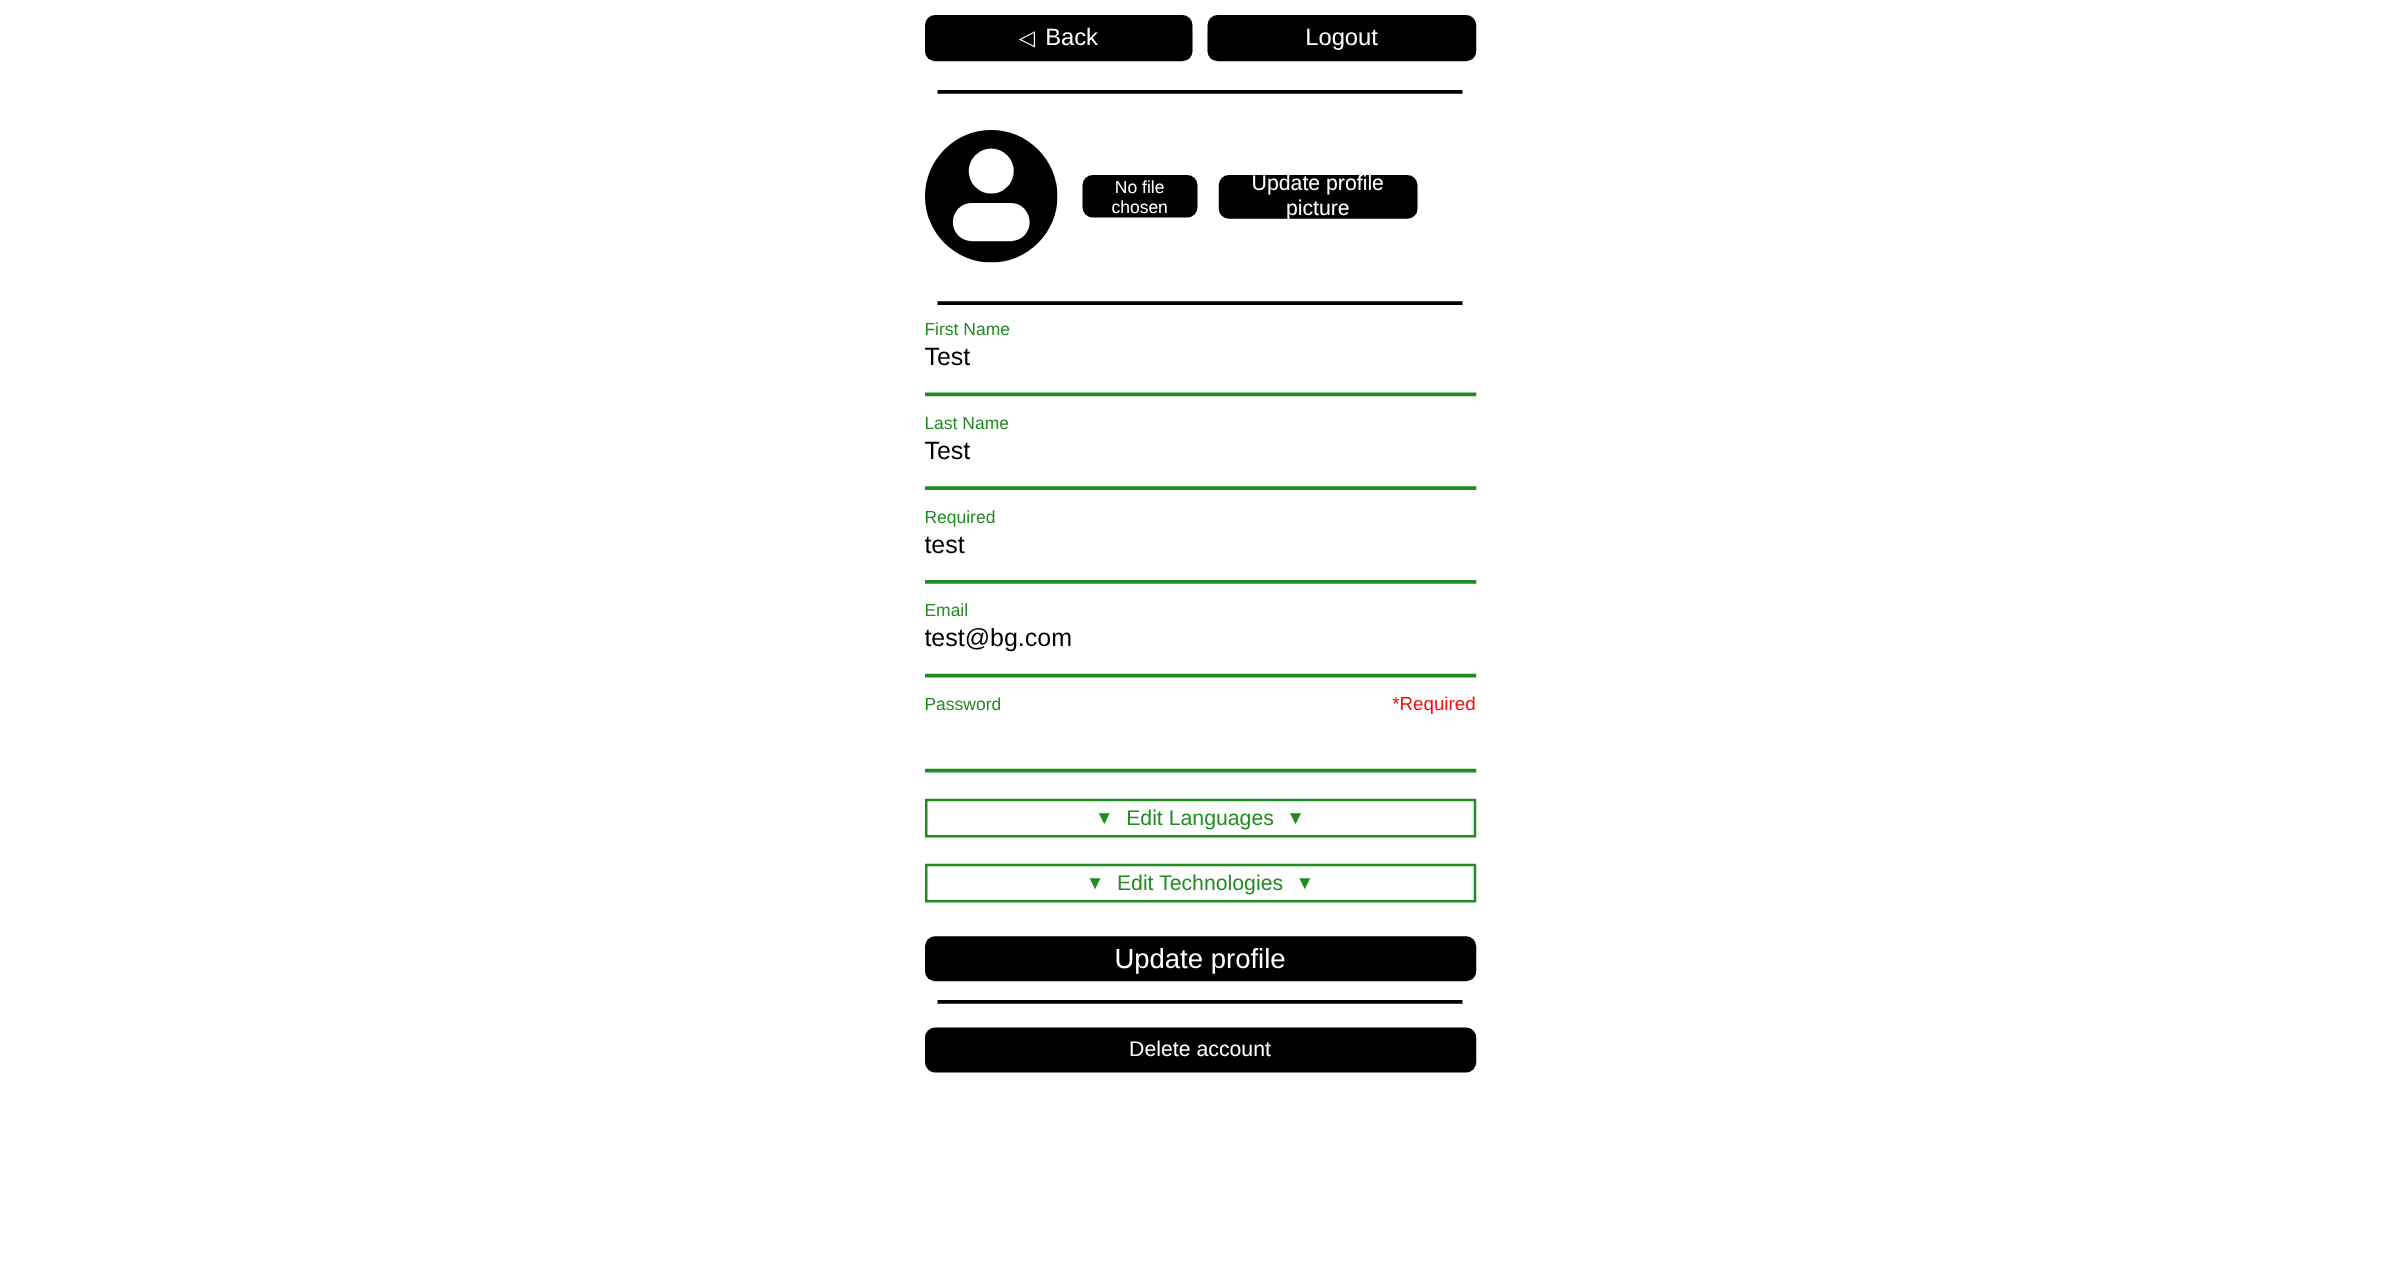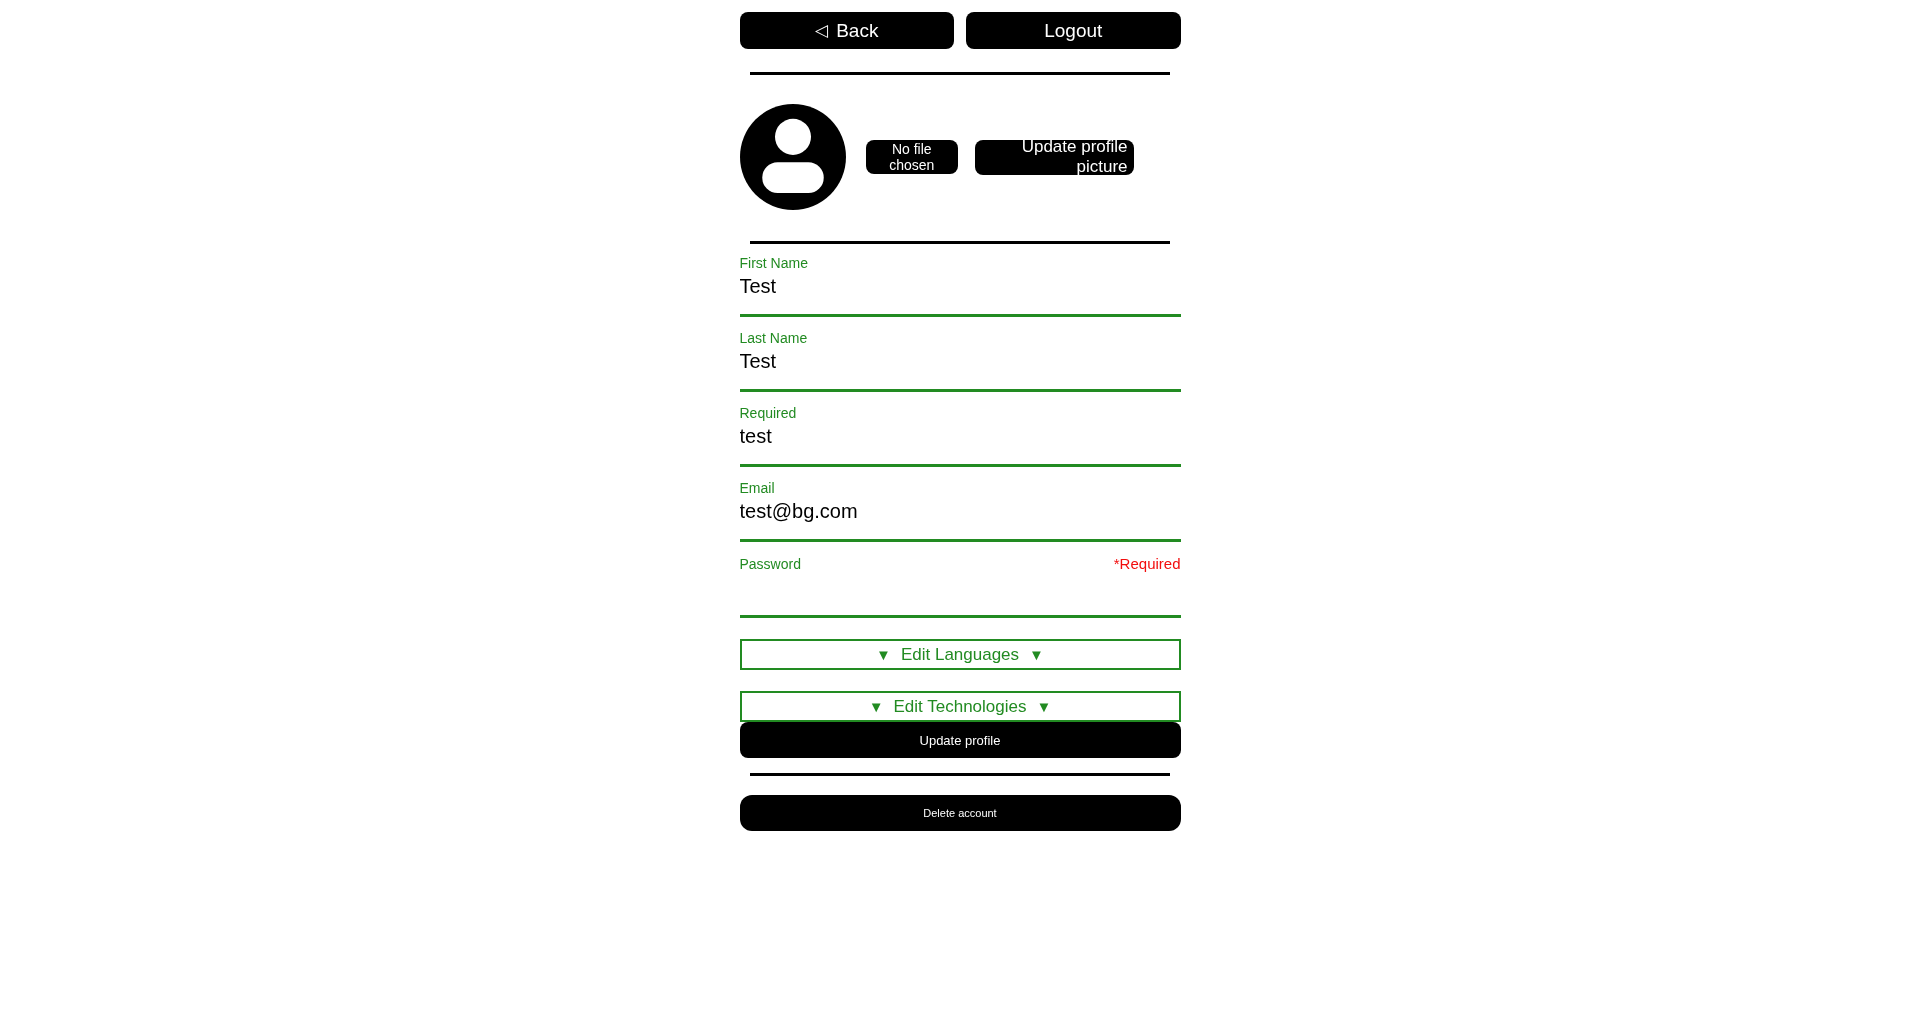--- a/index.html
+++ b/index.html
@@ -40,21 +40,21 @@
     margin-top: 29px;
   }
   .avatar { width: 106px; height: 106px; display: block; }
   .pic-buttons {
     margin-left: 20px;
     width: 268px;
     display: flex;
     gap: 17px;
   }
   .file-btn { height: 34px; font-size: 14px; }
-  .upd-pic-btn { height: 35px; font-size: 17px; text-align: right; }
+  .upd-pic-btn { height: 35px; font-size: 17px; }
   .divider-2 { margin-top: 31px; }
   .field { margin-top: 13px; }
   .field.first { margin-top: 11px; }
   .field-label-row {
     display: flex;
     justify-content: space-between;
     align-items: baseline;
   }
   .field-label {
     display: block;
@@ -86,23 +86,23 @@
     color: var(--green);
     font-size: 17px;
     display: flex;
     align-items: center;
     justify-content: center;
     gap: 10px;
     cursor: pointer;
     font-family: "Liberation Sans", sans-serif;
   }
   .outline-btn .arrow { font-size: 15px; }
-  .update-profile-btn { width: 100%; height: 36px; font-size: 13px; }
+  .update-profile-btn { margin-top: 27px; width: 100%; height: 36px; font-size: 22px; }
   .divider-3 { margin-top: 15px; }
-  .delete-account-btn { margin-top: 19px; width: 100%; height: 36px; font-size: 11px; border-radius: 12px; }
+  .delete-account-btn { margin-top: 19px; width: 100%; height: 36px; font-size: 17px; }
 </style>
 </head>
 <body>
 
 <div class="content">
 
   <div class="btn-row">
     <button class="black-btn top-btn">
       <span class="back-arrow">◁</span>
       <span>Back</span>

